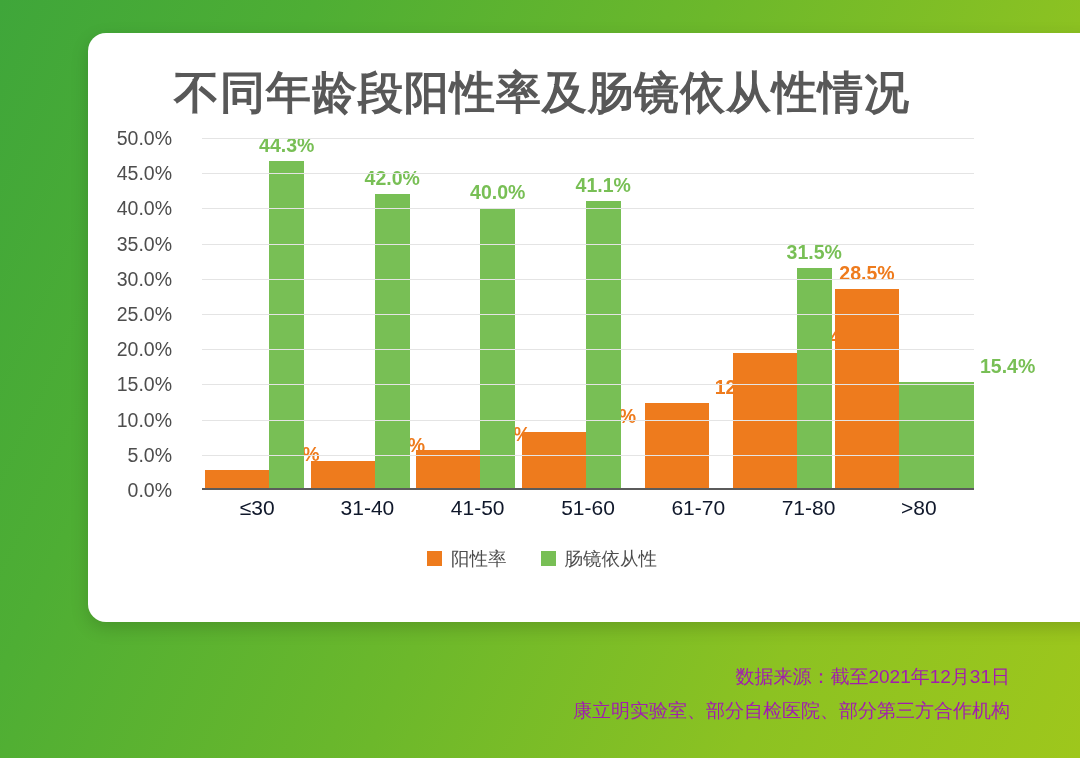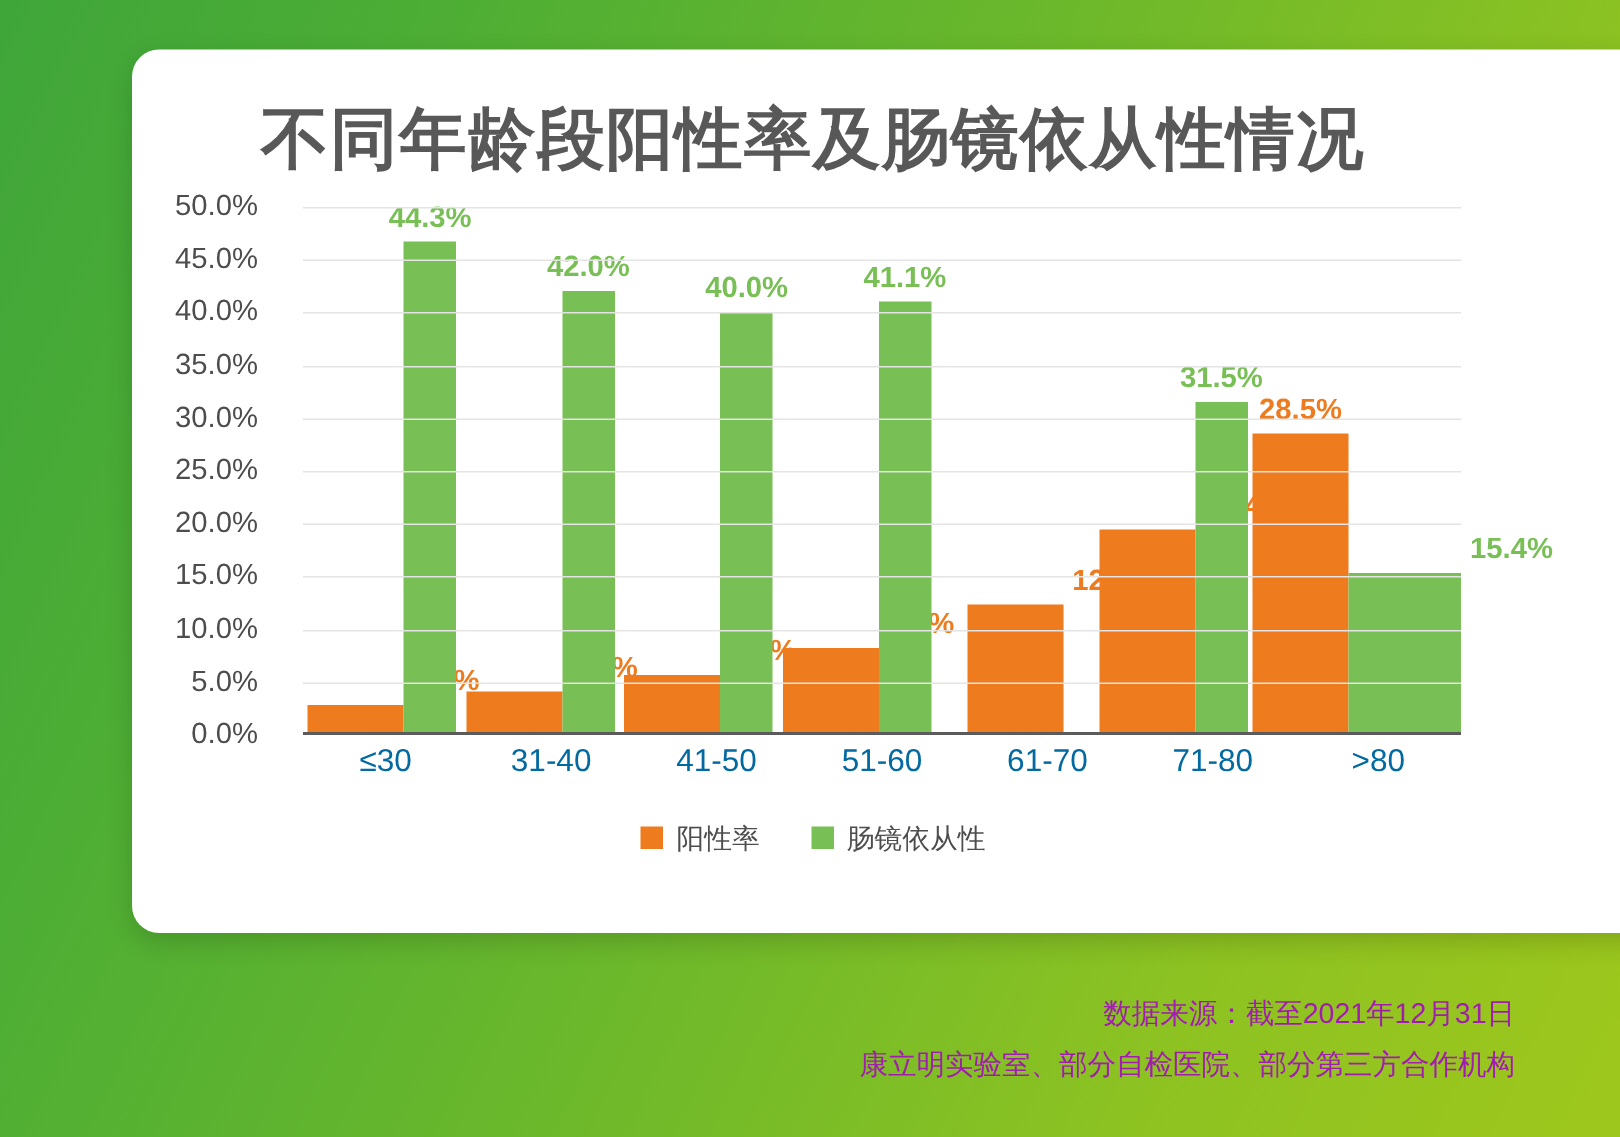--- a/index.html
+++ b/index.html
@@ -144,21 +144,21 @@
     position: absolute;
     left: 92px;
     top: 358px;
     width: 772px;
     display: flex;
   }
   .x-tick {
     flex: 1 1 0;
     text-align: center;
     font-size: 21px;
-    color: #0369a1;
+    color: #0f172a;
     white-space: nowrap;
   }
 
   
   .legend {
     position: absolute;
     left: 0;
     top: 408px;
     width: 864px;
     display: flex;

